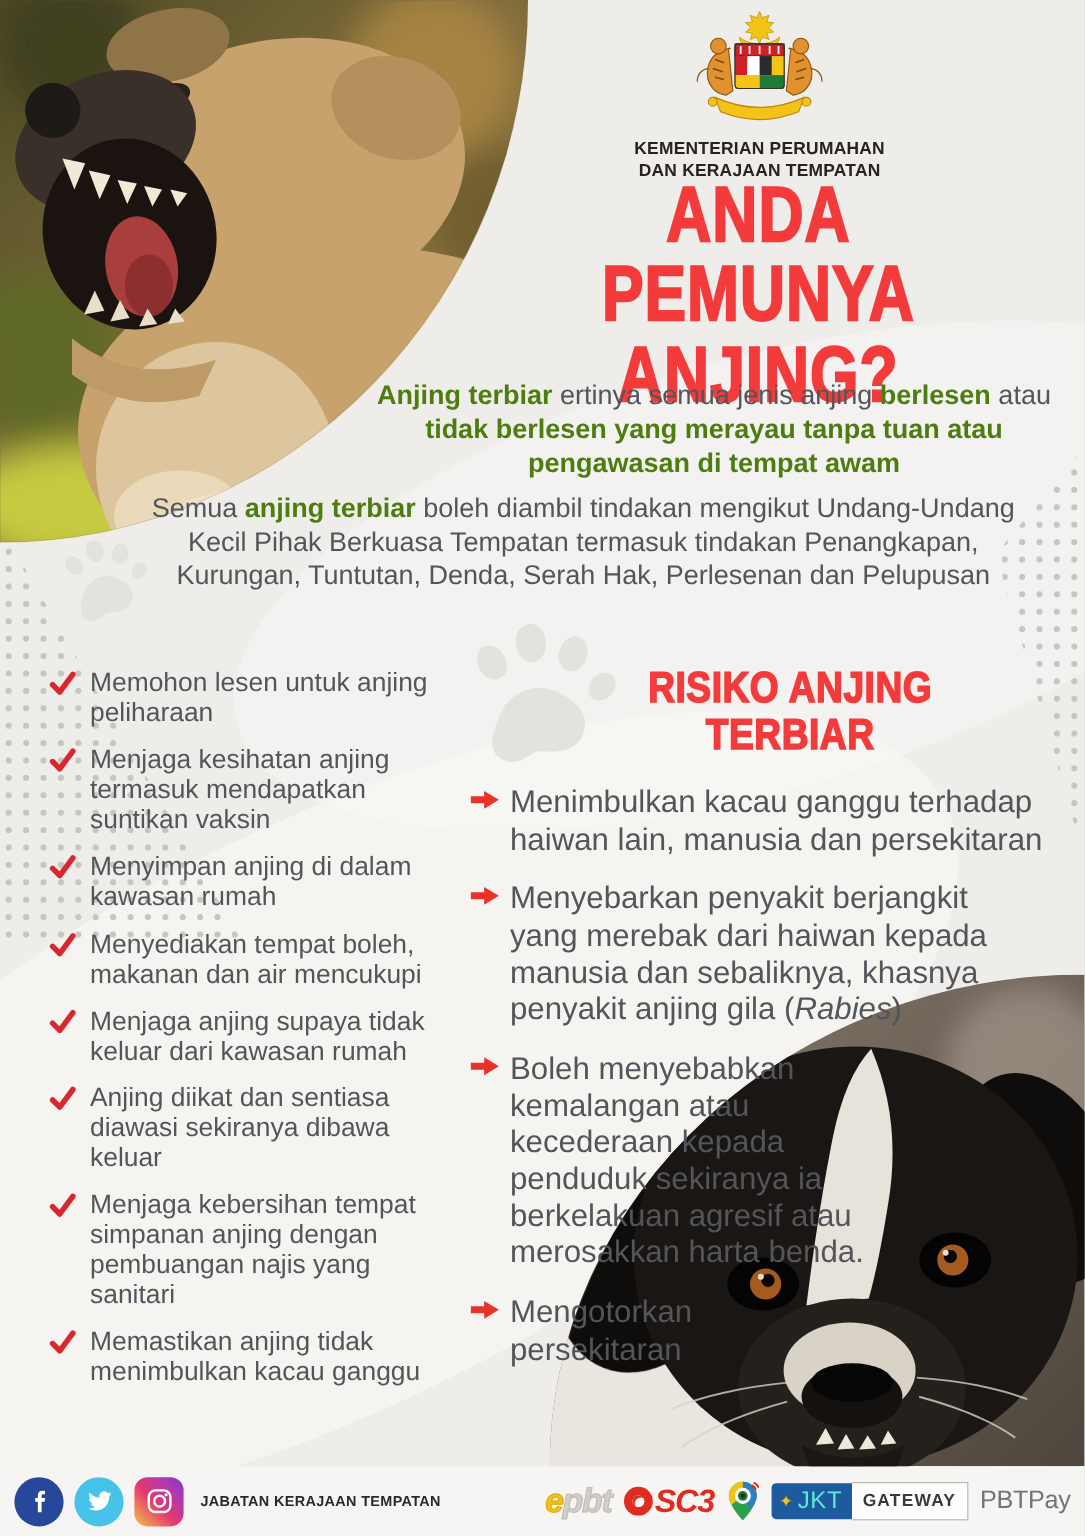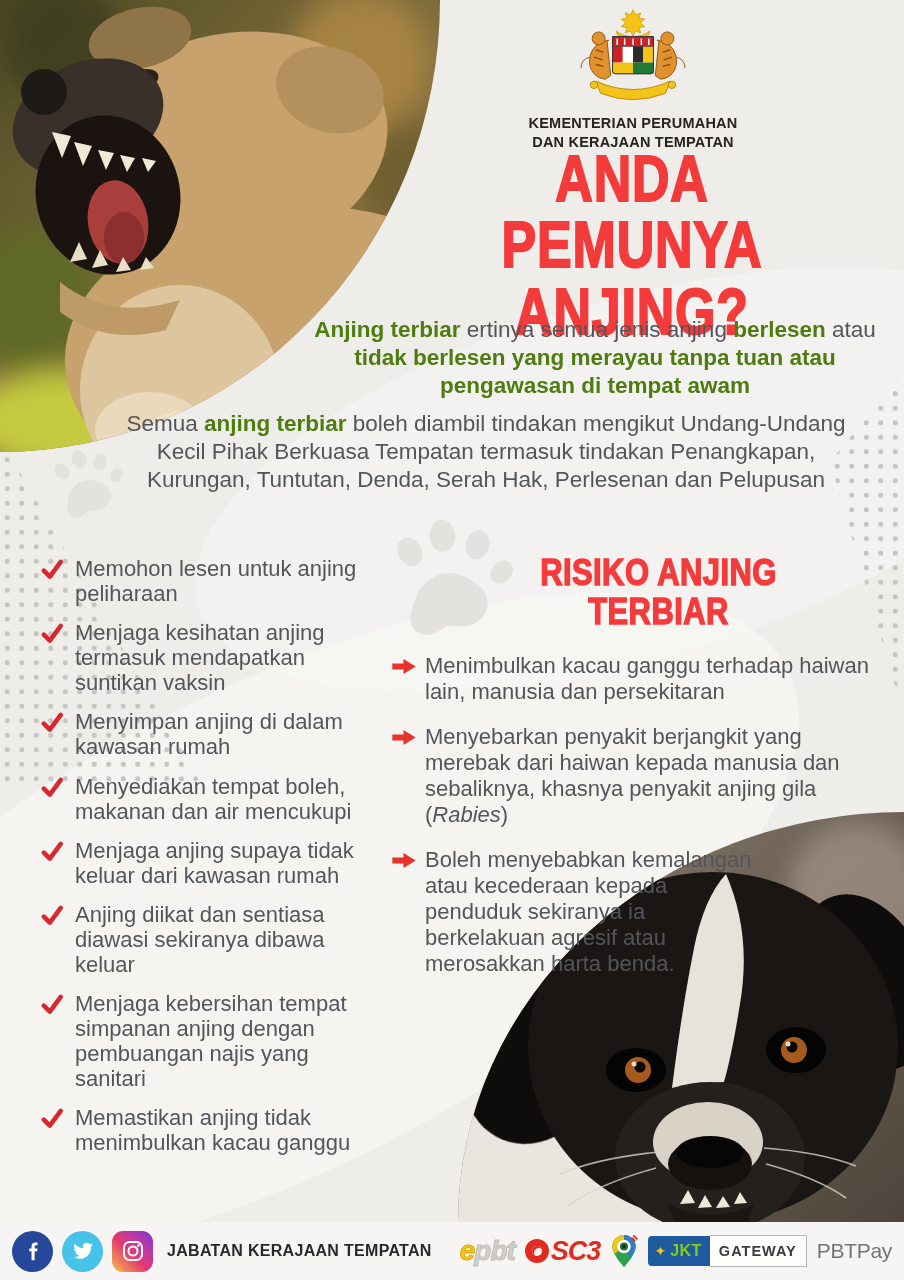--- a/index.html
+++ b/index.html
@@ -53,48 +53,48 @@
   
   .col-resp{position:absolute;left:40px;top:538px;width:352px;z-index:3;}
   .col-resp ul{list-style:none;margin:18px 0 0 0;padding:0;}
   .col-resp li{display:flex;gap:11px;margin-bottom:14px;color:#54555a;font-size:22px;line-height:1.14;}
   .chk{flex:0 0 auto;width:24px;height:24px;margin-top:1px;}
   .col-resp li .t{max-width:300px;}
   
   .col-risk{position:absolute;left:392px;top:538px;width:478px;z-index:3;}
   .col-risk .colhead{padding-left:55px;}
   .col-risk ul{list-style:none;margin:22px 0 0 0;padding:0;}
-  .col-risk li{display:flex;gap:9px;margin-bottom:19px;color:#54555a;font-size:22px;line-height:1.18;}
+  .col-risk li{display:flex;gap:9px;margin-bottom:19px;color:#54555a;font-size:26px;line-height:1.18;}
   .arw{flex:0 0 auto;width:24px;height:17px;margin-top:5px;}
   .col-risk li em{font-style:italic;}
   .col-risk li.w3 .t{max-width:330px;}
   .col-risk li.w4 .t{max-width:250px;}
   
   .footer{position:absolute;left:0;top:1222px;width:904px;height:58px;background:#f6f5f3;z-index:5;
     display:flex;align-items:center;padding:0 12px;box-sizing:border-box;}
   .social{display:flex;align-items:center;gap:9px;}
   .sicon{width:41px;height:41px;border-radius:50%;display:flex;align-items:center;justify-content:center;}
   .sicon.fb{background:#27479b;}
   .sicon.ig{border-radius:11px;background:linear-gradient(45deg,#f5c048 0%,#e4396f 45%,#a839b8 80%,#7a3ab8 100%);}
   .sicon.tw{background:#47c2e9;}
-  .org{margin-left:14px;font-size:16px;font-weight:bold;color:#29292b;letter-spacing:.3px;}
+  .org{margin-left:14px;font-size:12px;font-weight:bold;color:#29292b;letter-spacing:.3px;}
   .brandrow{margin-left:auto;display:flex;align-items:center;gap:10px;}
   .epbt{font-weight:bold;font-style:italic;font-size:28px;letter-spacing:-1px;color:#d2cfcb;
     -webkit-text-stroke:1px #bfbcb8;}
   .epbt .e{color:#f3c317;-webkit-text-stroke:1px #e0a90a;}
   .osc{display:flex;align-items:center;gap:2px;}
   .osc-circle{width:24px;height:24px;border-radius:50%;background:#e02b20;position:relative;}
   .osc-circle:after{content:"";position:absolute;left:7px;top:7px;width:10px;height:10px;border-radius:50%;
     background:#f6f5f3;box-shadow:inset 2px 2px 0 #e02b20;}
   .osc-text{font-weight:bold;font-style:italic;font-size:27px;color:#e02b20;letter-spacing:-1px;}
   .jktgrp{display:flex;align-items:center;}
   .jkt{display:flex;align-items:center;gap:4px;background:#1d5a9e;border-radius:4px 0 0 4px;
     padding:4px 8px 4px 6px;height:22px;}
   .jkt .mini{color:#f3c317;font-size:14px;line-height:1;}
-  .jkt .jt{color:#84cc16;font-weight:bold;font-size:16px;letter-spacing:.5px;}
+  .jkt .jt{color:#5eead4;font-weight:normal;font-size:20px;letter-spacing:.5px;}
   .gateway{background:#fdfdfc;border:1px solid #b9b7b4;border-left:none;padding:4px 9px;height:22px;
     display:flex;align-items:center;font-weight:bold;font-size:14.5px;color:#3a3a3c;letter-spacing:1px;}
   .pbtpay{font-weight:normal;font-size:21px;color:#737373;letter-spacing:-.3px;}
 </style>
 </head>
 <body>
 
 <div class="poster">
 
   <div class="swoosh s2"></div>
@@ -379,20 +379,26 @@
         <svg class="arw" viewBox="0 0 22 16">
             <path d="M0 5.2h10.5V1L22 8l-11.5 7v-4.2H0z" fill="#e8332b"></path>
           </svg>
         <span class="t"><span>Menyebarkan penyakit berjangkit yang merebak dari haiwan kepada manusia dan sebaliknya, khasnya penyakit anjing gila (</span><em>Rabies</em><span>)</span></span>
       </li>
       <li class="w3">
         <svg class="arw" viewBox="0 0 22 16">
             <path d="M0 5.2h10.5V1L22 8l-11.5 7v-4.2H0z" fill="#e8332b"></path>
           </svg>
         <span class="t">Boleh menyebabkan kemalangan atau kecederaan kepada penduduk sekiranya ia berkelakuan agresif atau merosakkan harta benda.</span>
+      </li>
+      <li class="w4">
+        <svg class="arw" viewBox="0 0 22 16">
+            <path d="M0 5.2h10.5V1L22 8l-11.5 7v-4.2H0z" fill="#e8332b"></path>
+          </svg>
+        <span class="t">Mengotorkan persekitaran</span>
       </li>
     </ul>
   </section>
 
   <div class="footer">
     <div class="social">
       <div class="sicon fb">
         <svg width="22" height="22" viewBox="0 0 24 24">
             <path fill="#fff" d="M13.8 9.2H17l-.5 3.2h-2.7V22h-3.4v-9.6H8V9.2h2.4V7c0-2.8 1.4-4.4 4.2-4.4c1.1 0 2 .1 2.3.2v2.9h-1.6c-1.3 0-1.5.6-1.5 1.5z"></path>
           </svg>

